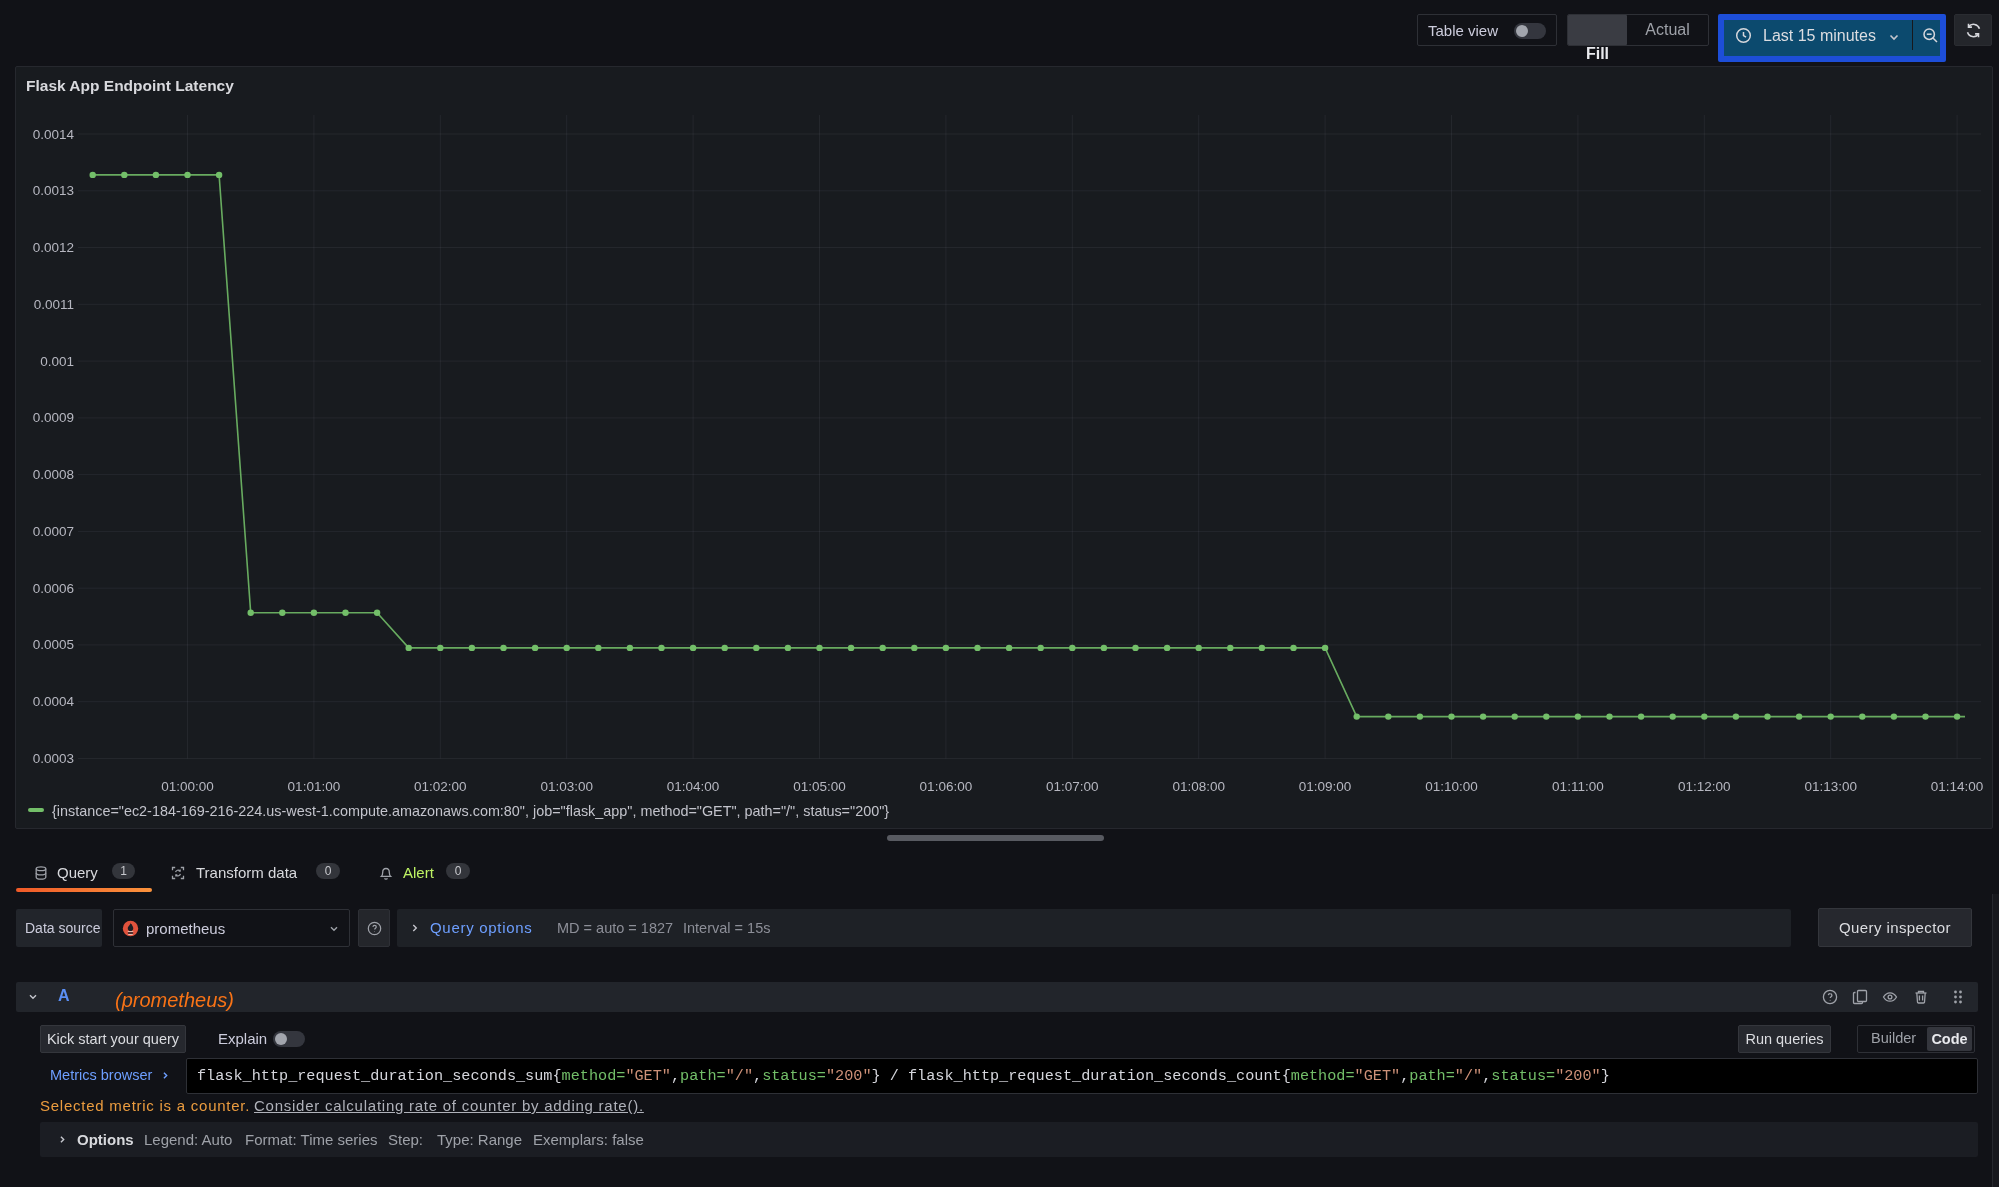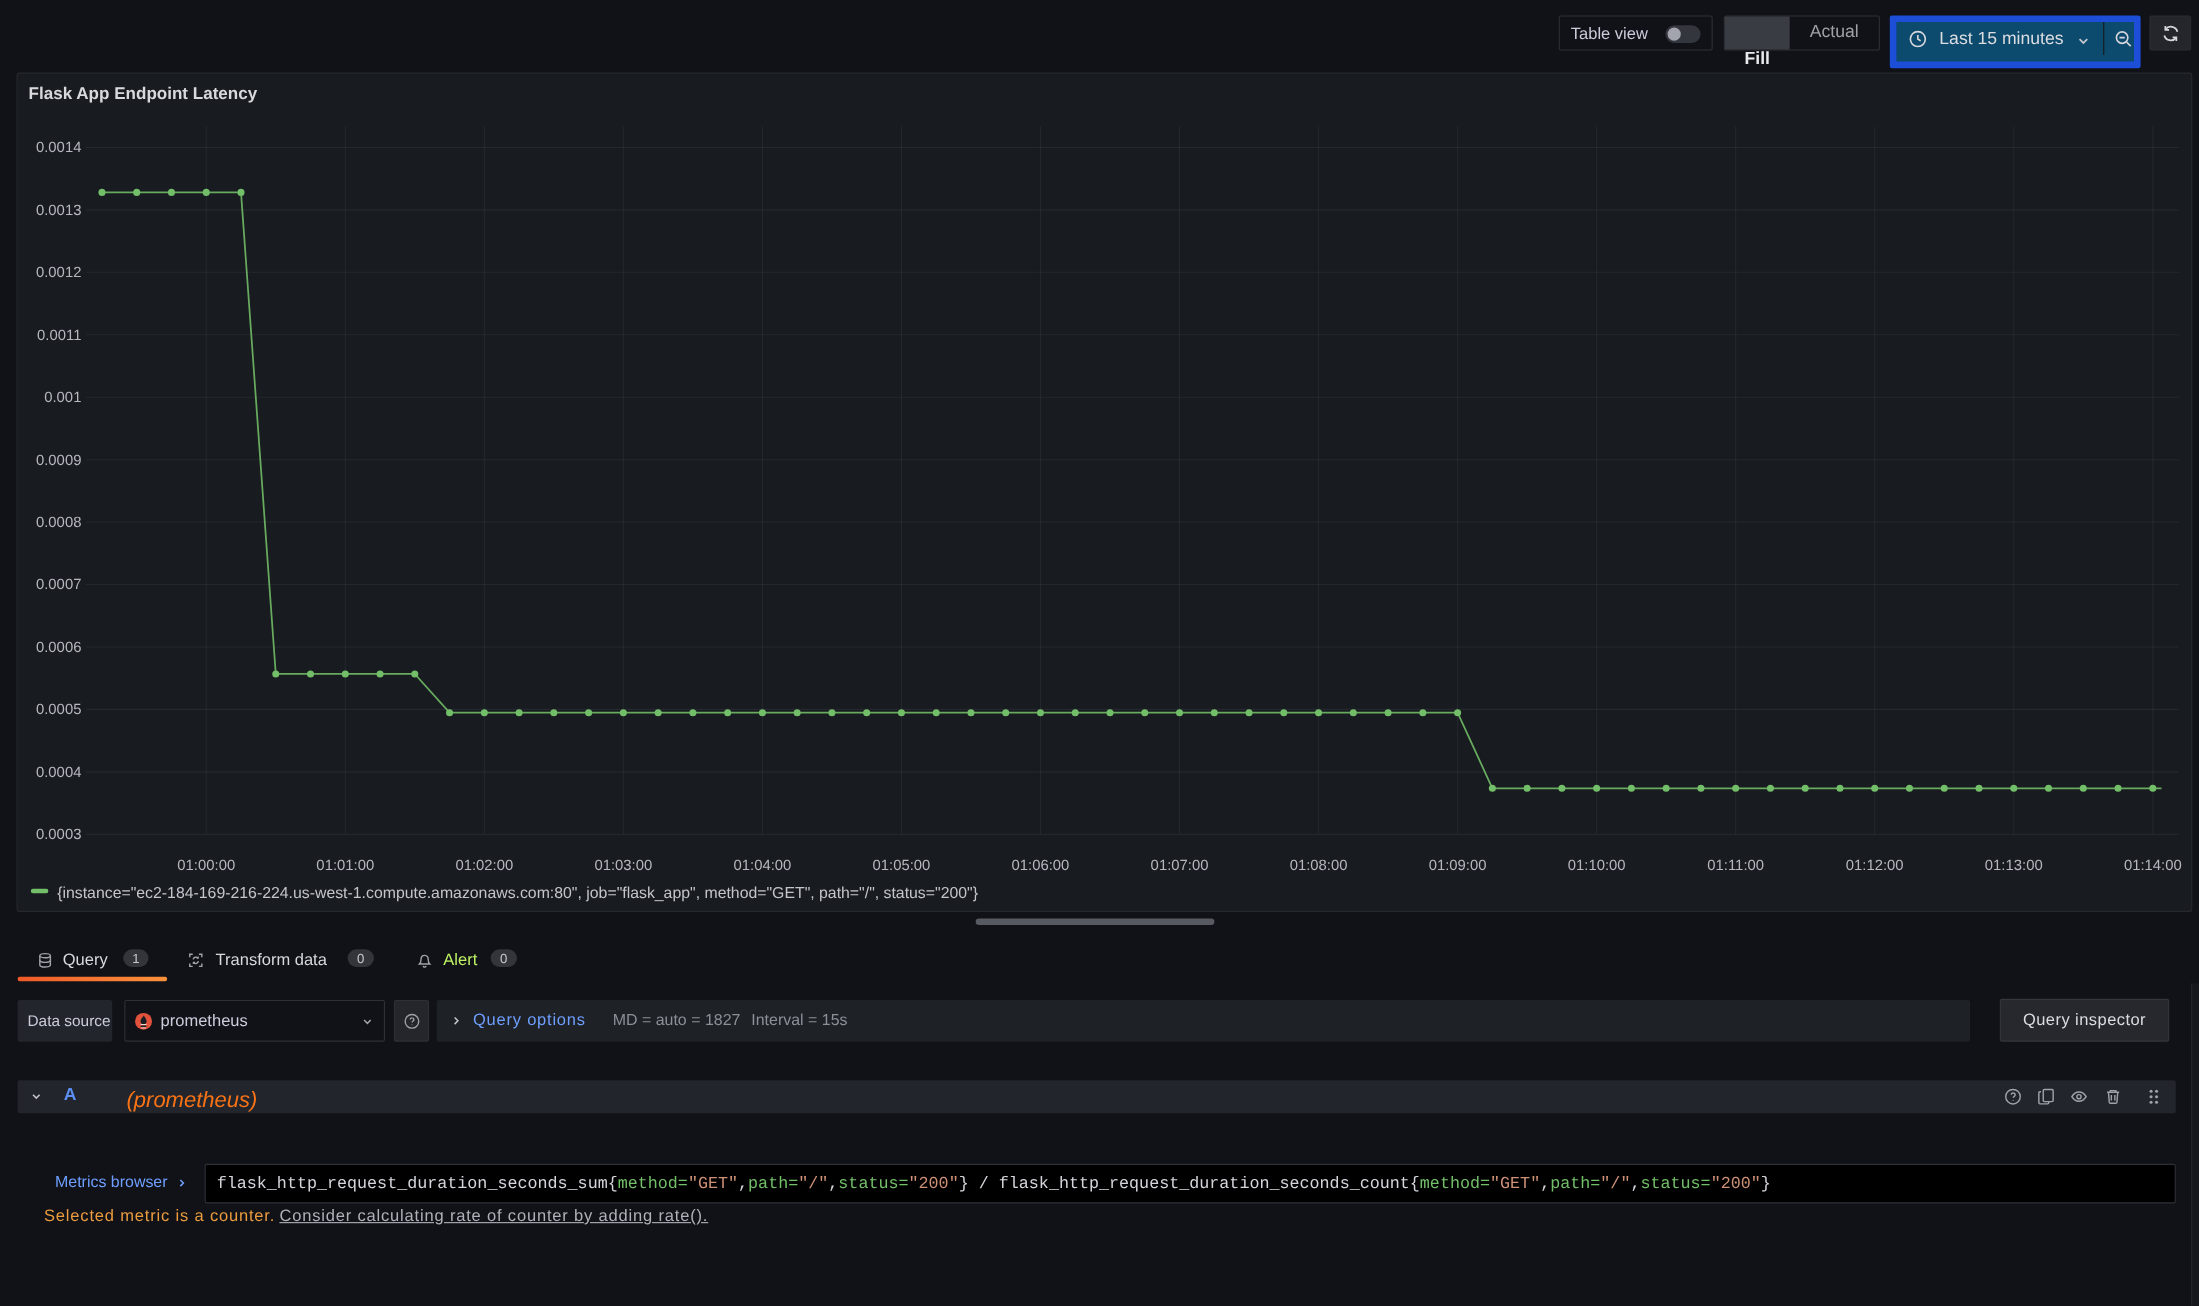--- a/index.html
+++ b/index.html
@@ -275,29 +275,58 @@
     <svg class="abs" style="left:1934px;top:7px;" width="16" height="16" viewBox="0 0 16 16" fill="#9fa2a9">
         <circle cx="5.5" cy="3" r="1.4"></circle>
         <circle cx="10.5" cy="3" r="1.4"></circle>
         <circle cx="5.5" cy="8" r="1.4"></circle>
         <circle cx="10.5" cy="8" r="1.4"></circle>
         <circle cx="5.5" cy="13" r="1.4"></circle>
         <circle cx="10.5" cy="13" r="1.4"></circle>
       </svg>
   </div>
 
+  <div class="abs" id="kick" style="left:0;top:1025px;width:1999px;height:28px;">
+    <div class="abs" style="left:40px;top:0;width:146px;height:28px;background:#26282e;border:1px solid #34363c;border-radius:2px;display:flex;align-items:center;justify-content:center;">
+      <span style="color:#dcdde1;font-size:14.5px;font-weight:500;">Kick start your query</span>
+    </div>
+    <span class="abs" style="left:218px;top:5px;color:#ccccdc;font-size:15px;">Explain</span>
+    <span class="abs" style="left:273px;top:6px;width:32px;height:16px;border-radius:8px;background:#34363e;">
+      <span class="abs" style="left:2px;top:2px;width:12px;height:12px;border-radius:50%;background:#a2a5ad;"></span>
+    </span>
+    <div class="abs" style="left:1738px;top:0;width:93px;height:28px;background:#26282e;border:1px solid #34363c;border-radius:2px;display:flex;align-items:center;justify-content:center;">
+      <span style="color:#dcdde1;font-size:14.5px;font-weight:500;">Run queries</span>
+    </div>
+    <div class="abs" style="left:1857px;top:0;width:118px;height:28px;background:#111217;border:1px solid #2e3036;border-radius:2px;">
+      <span class="abs" style="left:13px;top:4px;color:#9ea1a8;font-size:14.5px;">Builder</span>
+      <div class="abs" style="left:69px;top:1px;width:45px;height:24px;background:#34363d;border-radius:2px;display:flex;align-items:center;justify-content:center;">
+          <span style="color:#e9eaee;font-size:14.5px;font-weight:700;">Code</span>
+        </div>
+    </div>
+  </div>
 
   <div class="abs" id="mrow" style="left:0;top:1058px;width:1999px;height:36px;">
     <span class="abs blue" style="left:50px;top:9px;font-size:14.5px;font-weight:500;">Metrics browser</span>
     <svg class="abs" style="left:160px;top:12px;" width="11" height="11" viewBox="0 0 14 14" fill="none" stroke="#6e9fff" stroke-width="1.8">
         <path d="M5 3.5 8.5 7 5 10.5"></path>
       </svg>
     <div class="abs" style="left:186px;top:0;width:1792px;height:36px;background:#000000;border:1px solid #2e3036;border-radius:2px;display:flex;align-items:center;padding-left:10px;">
       <span style="font-family:'Liberation Mono',monospace;font-size:15.2px;color:#d5d6dc;white-space:pre;">flask_http_request_duration_seconds_sum{<span style="color:#73bf69;">method=</span><span style="color:#ce9178;">"GET"</span>,<span style="color:#73bf69;">path=</span><span style="color:#ce9178;">"/"</span>,<span style="color:#73bf69;">status=</span><span style="color:#ce9178;">"200"</span>} / flask_http_request_duration_seconds_count{<span style="color:#73bf69;">method=</span><span style="color:#ce9178;">"GET"</span>,<span style="color:#73bf69;">path=</span><span style="color:#ce9178;">"/"</span>,<span style="color:#73bf69;">status=</span><span style="color:#ce9178;">"200"</span>}</span>
     </div>
   </div>
   <span class="abs" style="left:40px;top:1097px;font-size:15px;letter-spacing:0.75px;color:#eb9c3f;">Selected metric is a counter.</span>
   <span class="abs" style="left:254px;top:1097px;font-size:15px;letter-spacing:0.75px;color:#b0b2ba;text-decoration:underline;">Consider calculating rate of counter by adding rate().</span>
 
+  <div class="abs" id="opts" style="left:40px;top:1122px;width:1938px;height:35px;background:#1b1d23;border-radius:2px;">
+    <svg class="abs" style="left:17px;top:12px;" width="11" height="11" viewBox="0 0 14 14" fill="none" stroke="#c5c6cd" stroke-width="1.8">
+        <path d="M5 3.5 8.5 7 5 10.5"></path>
+      </svg>
+    <span class="abs" style="left:37px;top:9px;color:#d8d9dd;font-size:15px;font-weight:700;">Options</span>
+    <span class="abs" style="left:104px;top:9px;color:#9ea1a8;font-size:15px;">Legend: Auto</span>
+    <span class="abs" style="left:205px;top:9px;color:#9ea1a8;font-size:15px;">Format: Time series</span>
+    <span class="abs" style="left:348px;top:9px;color:#9ea1a8;font-size:15px;">Step:</span>
+    <span class="abs" style="left:397px;top:9px;color:#9ea1a8;font-size:15px;">Type: Range</span>
+    <span class="abs" style="left:493px;top:9px;color:#9ea1a8;font-size:15px;">Exemplars: false</span>
+  </div>
 
   <div class="abs" style="left:1993px;top:894px;width:6px;height:293px;background:#17181d;"></div>
   <div class="abs" style="left:1992px;top:894px;width:1px;height:293px;background:#26282e;"></div>
 </div>
 
 </body></html>

